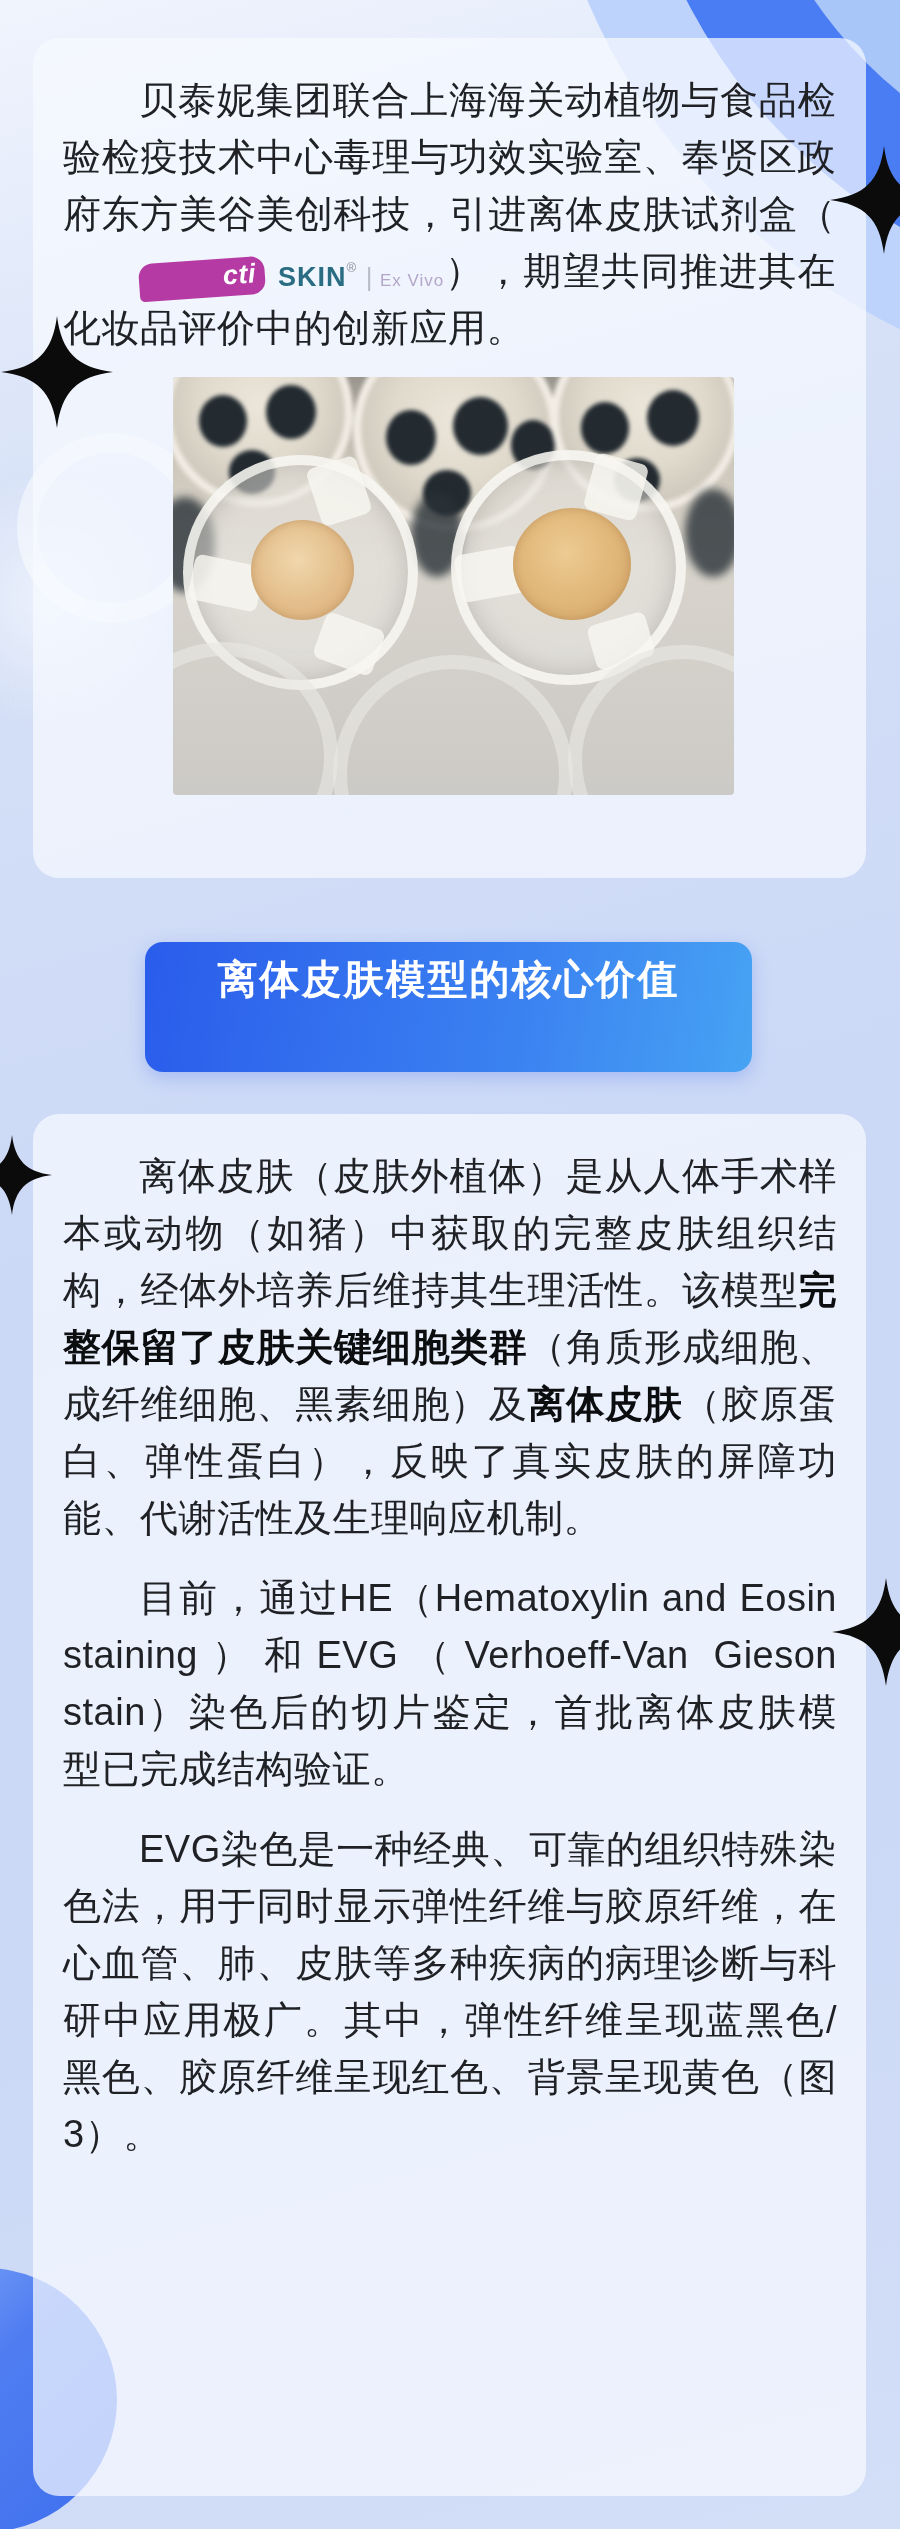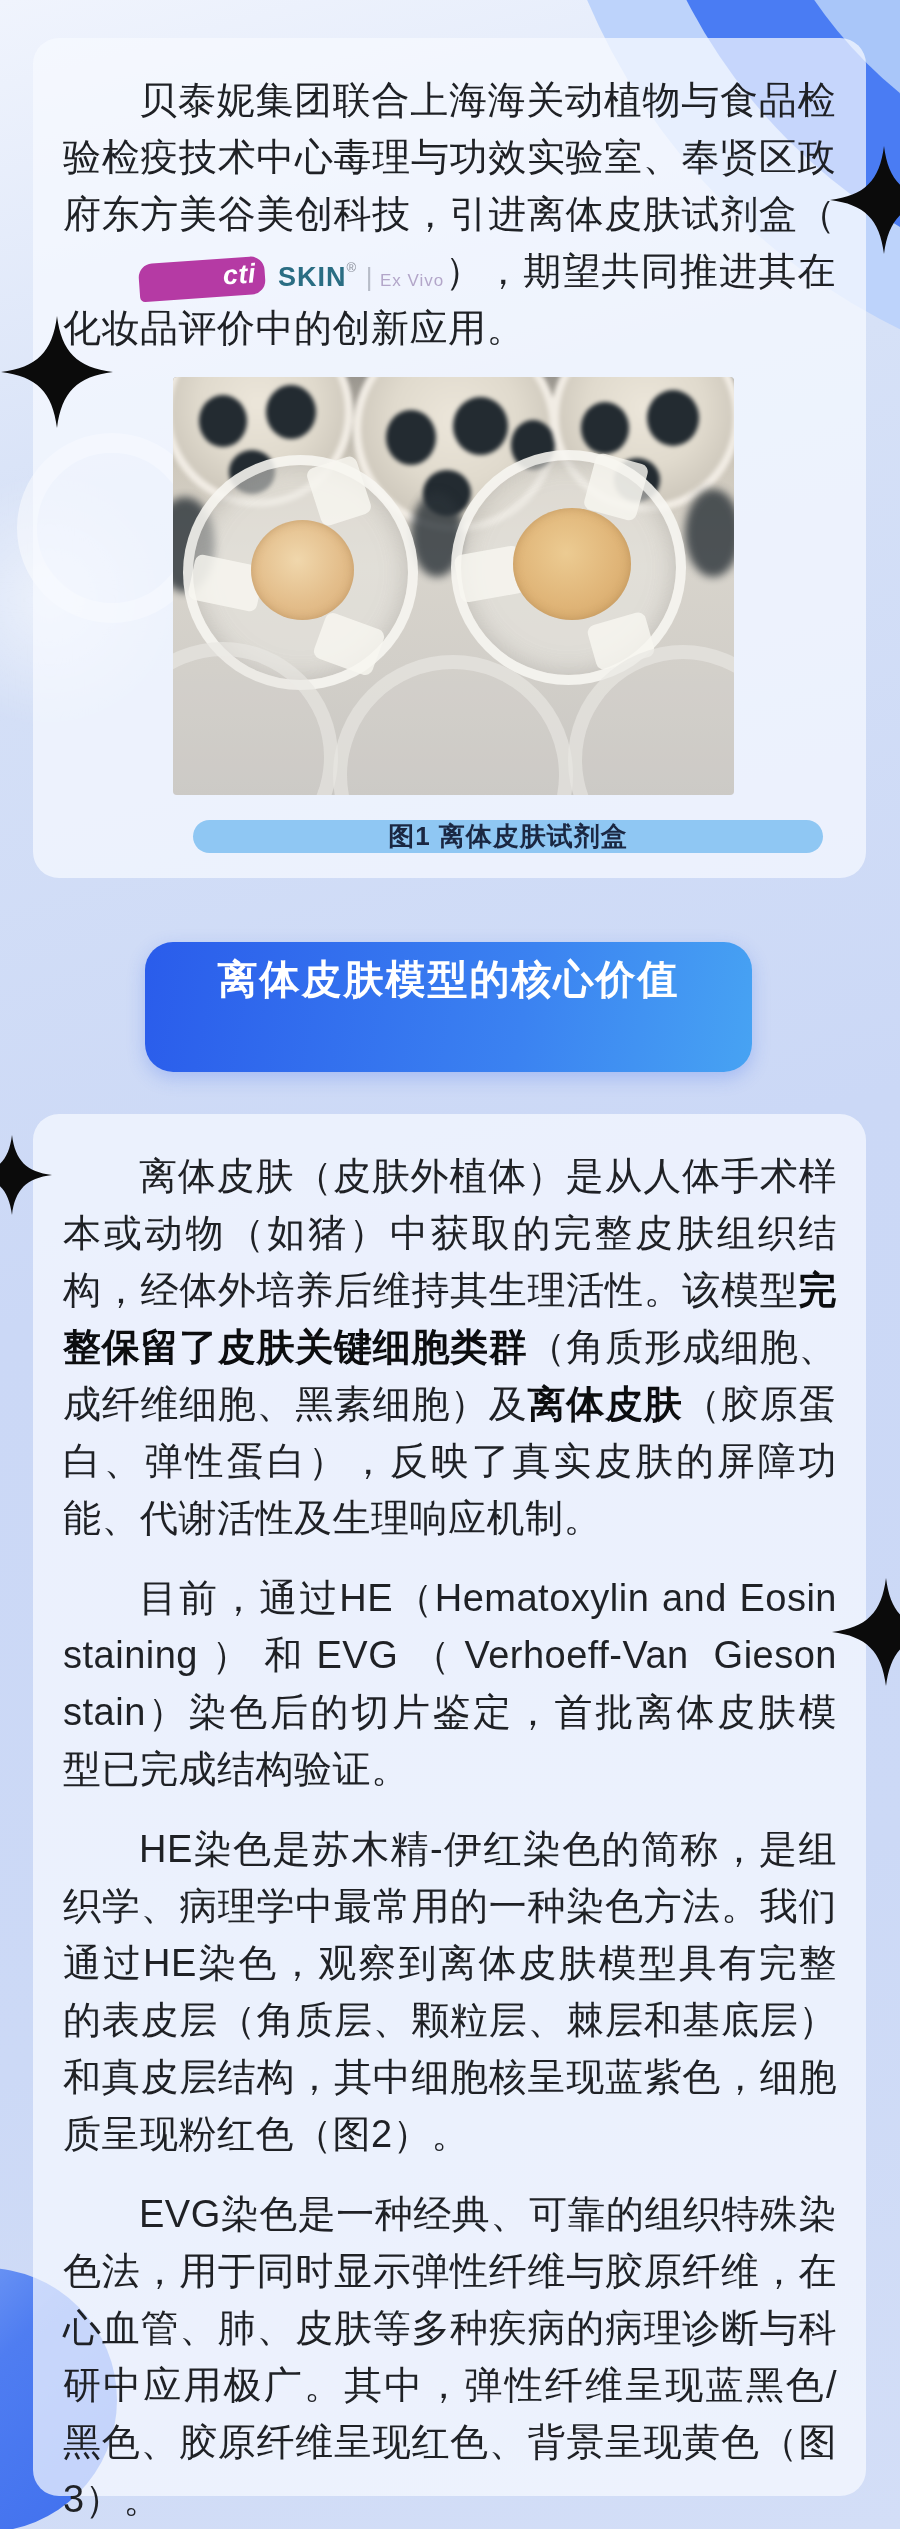--- a/index.html
+++ b/index.html
@@ -67,21 +67,21 @@
   .skin{position:absolute;border-radius:50%;
     background:radial-gradient(circle at 45% 40%,#f0d7ac 0%,#e3bd8a 55%,#d9ad77 100%);
     box-shadow:inset 0 0 10px rgba(160,120,70,0.45);}
   .wbot{position:absolute;border-radius:50%;border:14px solid rgba(237,235,231,0.55);
     background:rgba(214,212,208,0.25);}
   
   .caption{left:160px;top:782px;width:630px;height:33px;border-radius:17px;
     background:var(--caption_bg);color:var(--caption_text);font-size:26px;line-height:33px;
     text-align:center;font-weight:600;letter-spacing:1px;}
   
-  .banner{left:145px;top:942px;width:607px;height:130px;border-radius:28px;
+  .banner{left:145px;top:942px;width:607px;height:130px;border-radius:18px;
     background:linear-gradient(100deg,var(--banner_g1) 0%,var(--banner_g2) 62%,var(--banner_g3) 100%);
     color:#fff;text-align:center;font-weight:700;font-size:40px;line-height:53px;
     padding-top:11px;letter-spacing:2px;box-shadow:0 6px 18px rgba(46,95,235,0.25);}
   
   .sparkle{position:absolute;}
   .sp1{left:830px;top:146px;width:108px;height:108px;}
   .sp2{left:1px;top:316px;width:112px;height:112px;}
   .sp3{left:-28px;top:1135px;width:80px;height:80px;}
   .sp4{left:832px;top:1578px;width:108px;height:108px;}
 </style>
@@ -132,32 +132,30 @@
       <div class="tab" style="left:-4px;top:90px;width:66px;height:48px;transform:rotate(-10deg);"></div>
       <div class="tab" style="left:128px;top:-2px;width:54px;height:58px;transform:rotate(15deg);"></div>
       <div class="tab" style="left:130px;top:158px;width:60px;height:46px;transform:rotate(-16deg);"></div>
       <div class="skin" style="left:52px;top:48px;width:118px;height:112px;background:radial-gradient(circle at 45% 40%,#eccb92 0%,#e0b578 55%,#d0a263 100%);"></div>
     </div>
     <div class="wbot" style="left:-65px;top:265px;width:230px;height:230px;"></div>
     <div class="wbot" style="left:160px;top:278px;width:240px;height:240px;"></div>
     <div class="wbot" style="left:395px;top:268px;width:230px;height:230px;"></div>
   </div>
 
-  <div class="abs caption">图1 离体皮肤试剂盒</div>
 </div>
 
 <div class="abs banner">
   <div>离体皮肤模型的核心价值</div>
 </div>
 
 <div class="abs card card2">
   <div class="abs card2-text bodytext">
     <p><span>离体皮肤（皮肤外植体）是从人体手术样本或动物（如猪）中获取的完整皮肤组织结构，经体外培养后维持其生理活性。该模型</span><span class="b">完整保留了皮肤关键细胞类群</span><span>（角质形成细胞、成纤维细胞、黑素细胞）及</span><span class="b">离体皮肤</span><span>（胶原蛋白、弹性蛋白），反映了真实皮肤的屏障功能、代谢活性及生理响应机制。</span></p>
     <p>目前，通过HE（Hematoxylin and Eosin staining）和EVG（Verhoeff-Van Gieson stain）染色后的切片鉴定，首批离体皮肤模型已完成结构验证。</p>
-    <p>HE染色是苏木精-伊红染色的简称，是组织学、病理学中最常用的一种染色方法。我们通过HE染色，观察到离体皮肤模型具有完整的表皮层（角质层、颗粒层、棘层和基底层）和真皮层结构，其中细胞核呈现蓝紫色，细胞质呈现粉红色（图2）。</p>
     <p>EVG染色是一种经典、可靠的组织特殊染色法，用于同时显示弹性纤维与胶原纤维，在心血管、肺、皮肤等多种疾病的病理诊断与科研中应用极广。其中，弹性纤维呈现蓝黑色/黑色、胶原纤维呈现红色、背景呈现黄色（图3）。</p>
   </div>
 </div>
 
 <svg class="sparkle sp1" viewBox="0 0 100 100">
     <path d="M50 0 C54 32 68 46 100 50 C68 54 54 68 50 100 C46 68 32 54 0 50 C32 46 46 32 50 0 Z" fill="#0b0b0b"></path>
   </svg>
 <svg class="sparkle sp2" viewBox="0 0 100 100">
     <path d="M50 0 C54 32 68 46 100 50 C68 54 54 68 50 100 C46 68 32 54 0 50 C32 46 46 32 50 0 Z" fill="#0b0b0b"></path>
   </svg>

